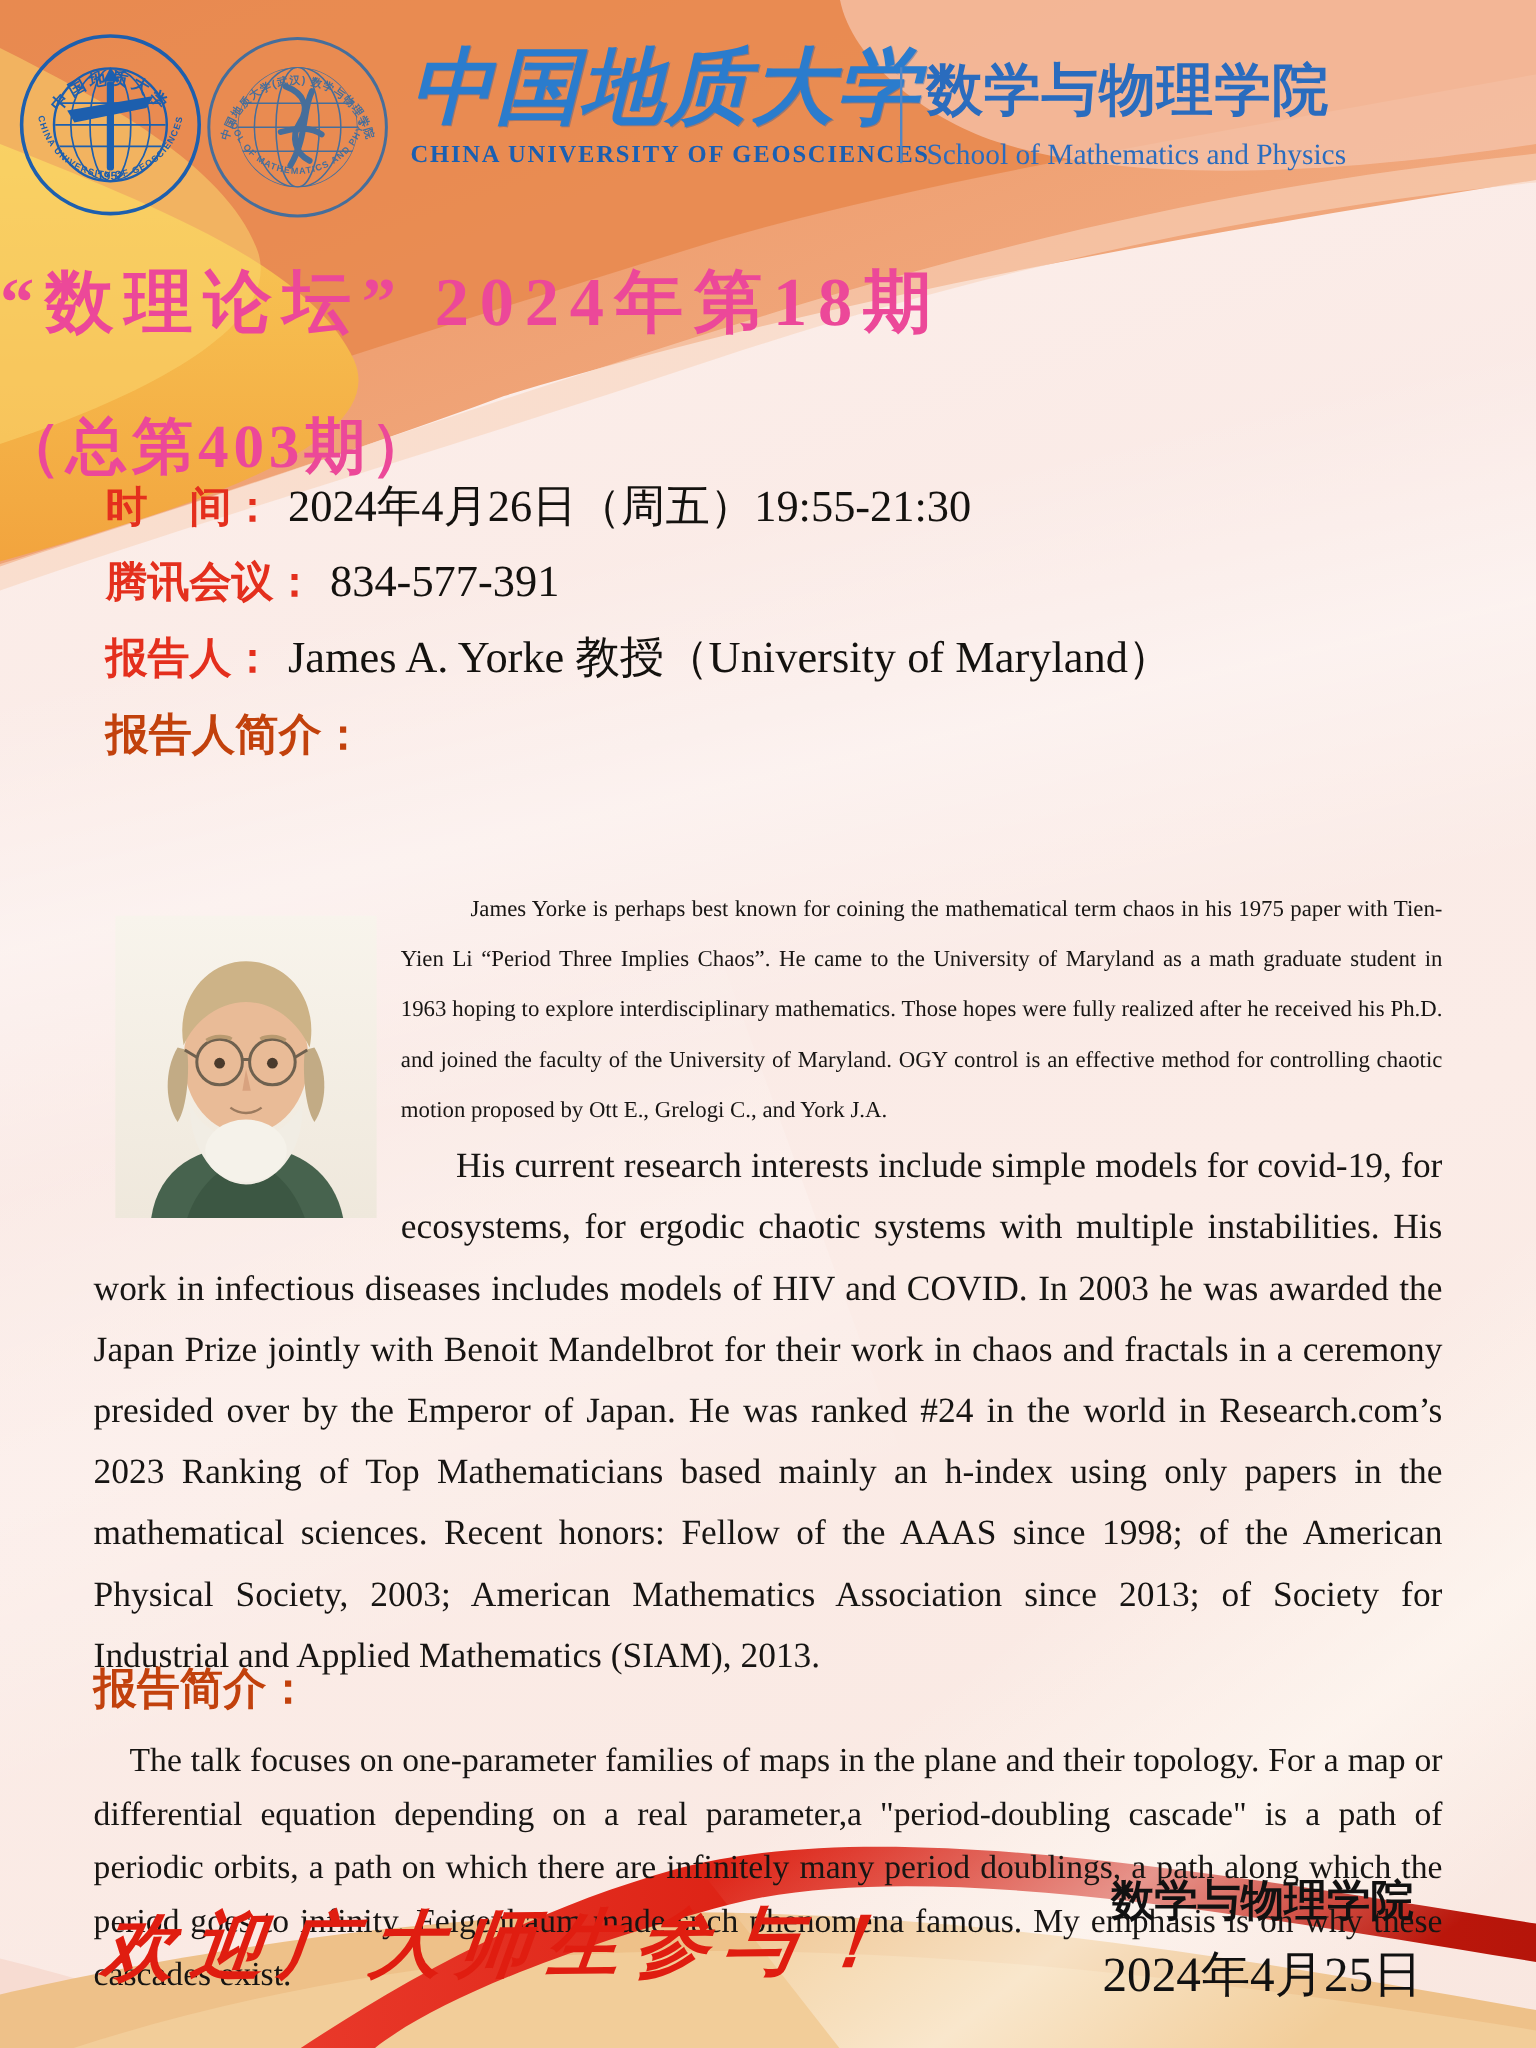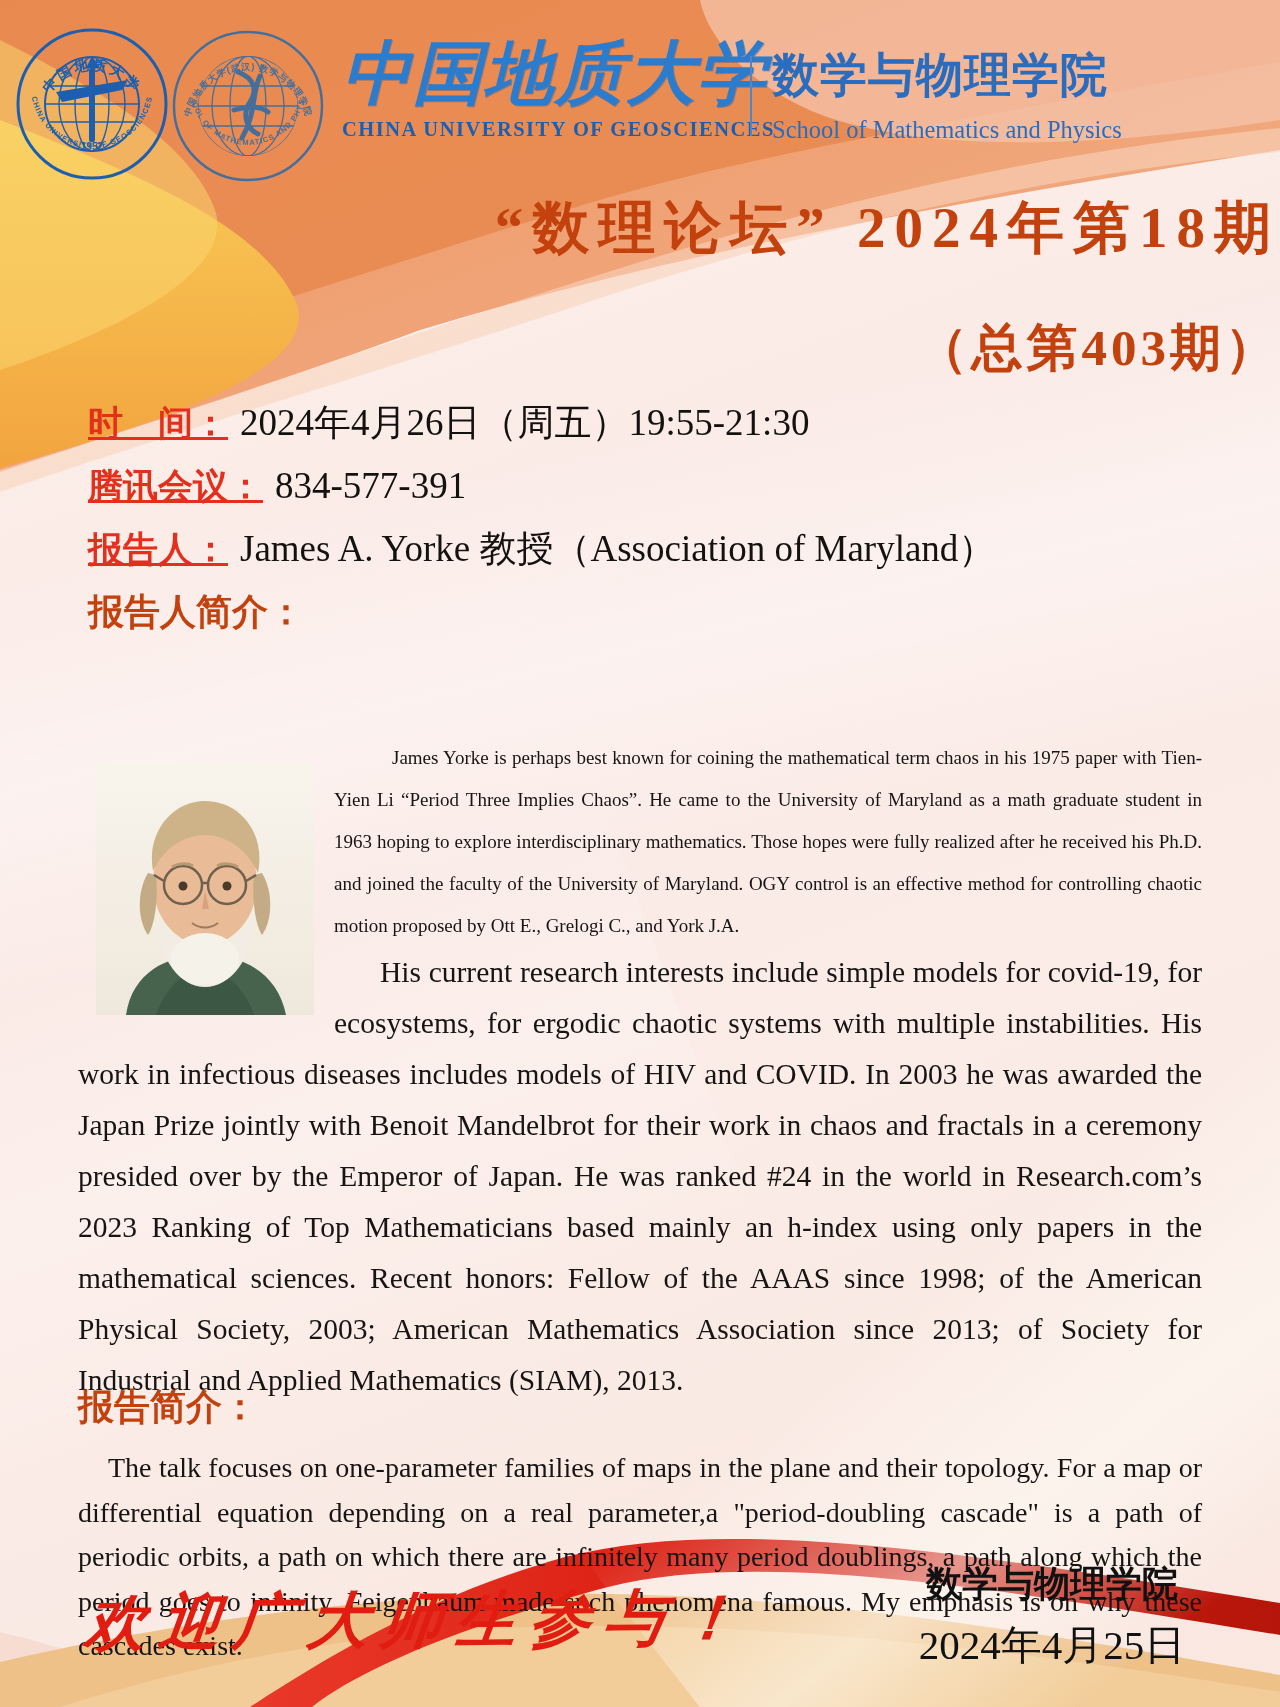--- a/index.html
+++ b/index.html
@@ -27,29 +27,29 @@
     font-family:"DejaVu Serif","Liberation Serif",serif;
     text-shadow:1px 1px 0 rgba(20,80,160,.35);}
   .wordmark-en{margin-top:8px;font-size:20.5px;font-weight:bold;color:#1a5fb2;letter-spacing:1.5px;white-space:nowrap;}
   .divider{left:750px;top:56px;width:2px;height:80px;background:#4f86c6;}
   .school{left:772px;top:44px;width:330px;}
   .school-cn{font-size:47px;font-weight:bold;color:#2a6cbe;letter-spacing:1px;white-space:nowrap;
     font-family:"Liberation Sans","DejaVu Sans",sans-serif;}
   .school-en{margin-top:9px;font-size:24.5px;color:#2a6cbe;white-space:nowrap;}
 
   
-  .titlebox{left:0;top:190px;width:100%;text-align:right;color:#c2410c;}
+  .titlebox{left:0;top:214px;width:100%;text-align:left;color:#ec4899;}
   .title-1{font-size:57px;font-weight:bold;letter-spacing:9px;}
   .title-2{margin-top:47px;font-size:51px;font-weight:bold;letter-spacing:4px;}
 
   
   .info{left:88px;top:399px;width:1120px;}
   .info-row{display:flex;align-items:baseline;margin-bottom:16px;line-height:47px;}
   .info-label{font-family:"Liberation Sans","DejaVu Sans",sans-serif;
-    font-weight:bold;font-size:35px;color:#e42f1d;white-space:nowrap;text-decoration:underline;}
+    font-weight:bold;font-size:35px;color:#e42f1d;white-space:nowrap;}
   .info-value{font-size:37px;color:#14120f;margin-left:12px;white-space:nowrap;}
   .section-heading{font-family:"Liberation Sans","DejaVu Sans",sans-serif;
     font-weight:bold;font-size:36px;color:#c2410c;}
 
   
   .bio{left:78px;top:737px;width:1124px;}
   .portrait{float:left;width:218px;height:252px;margin:26px 20px 6px 18px;}
   .bio-p1{font-size:19px;line-height:42px;text-align:justify;text-indent:58px;}
   .bio-p2{clear:none;font-size:29.5px;line-height:51px;text-align:justify;text-indent:46px;margin-top:6px;}
 
@@ -187,21 +187,21 @@
   <div class="info-row">
     <span class="info-label">时　间：</span>
     <span class="info-value">2024年4月26日（周五）19:55-21:30</span>
   </div>
   <div class="info-row">
     <span class="info-label">腾讯会议：</span>
     <span class="info-value">834-577-391</span>
   </div>
   <div class="info-row">
     <span class="info-label">报告人：</span>
-    <span class="info-value">James A. Yorke 教授（Association of Maryland）</span>
+    <span class="info-value">James A. Yorke 教授（University of Maryland）</span>
   </div>
   <div class="info-row">
     <span class="section-heading">报告人简介：</span>
   </div>
 </div>
 
 <div class="abs bio">
   <svg class="portrait" viewBox="0 0 218 252">
     <defs>
       <linearGradient id="gPh" x1="0" y1="0" x2="0" y2="1">

